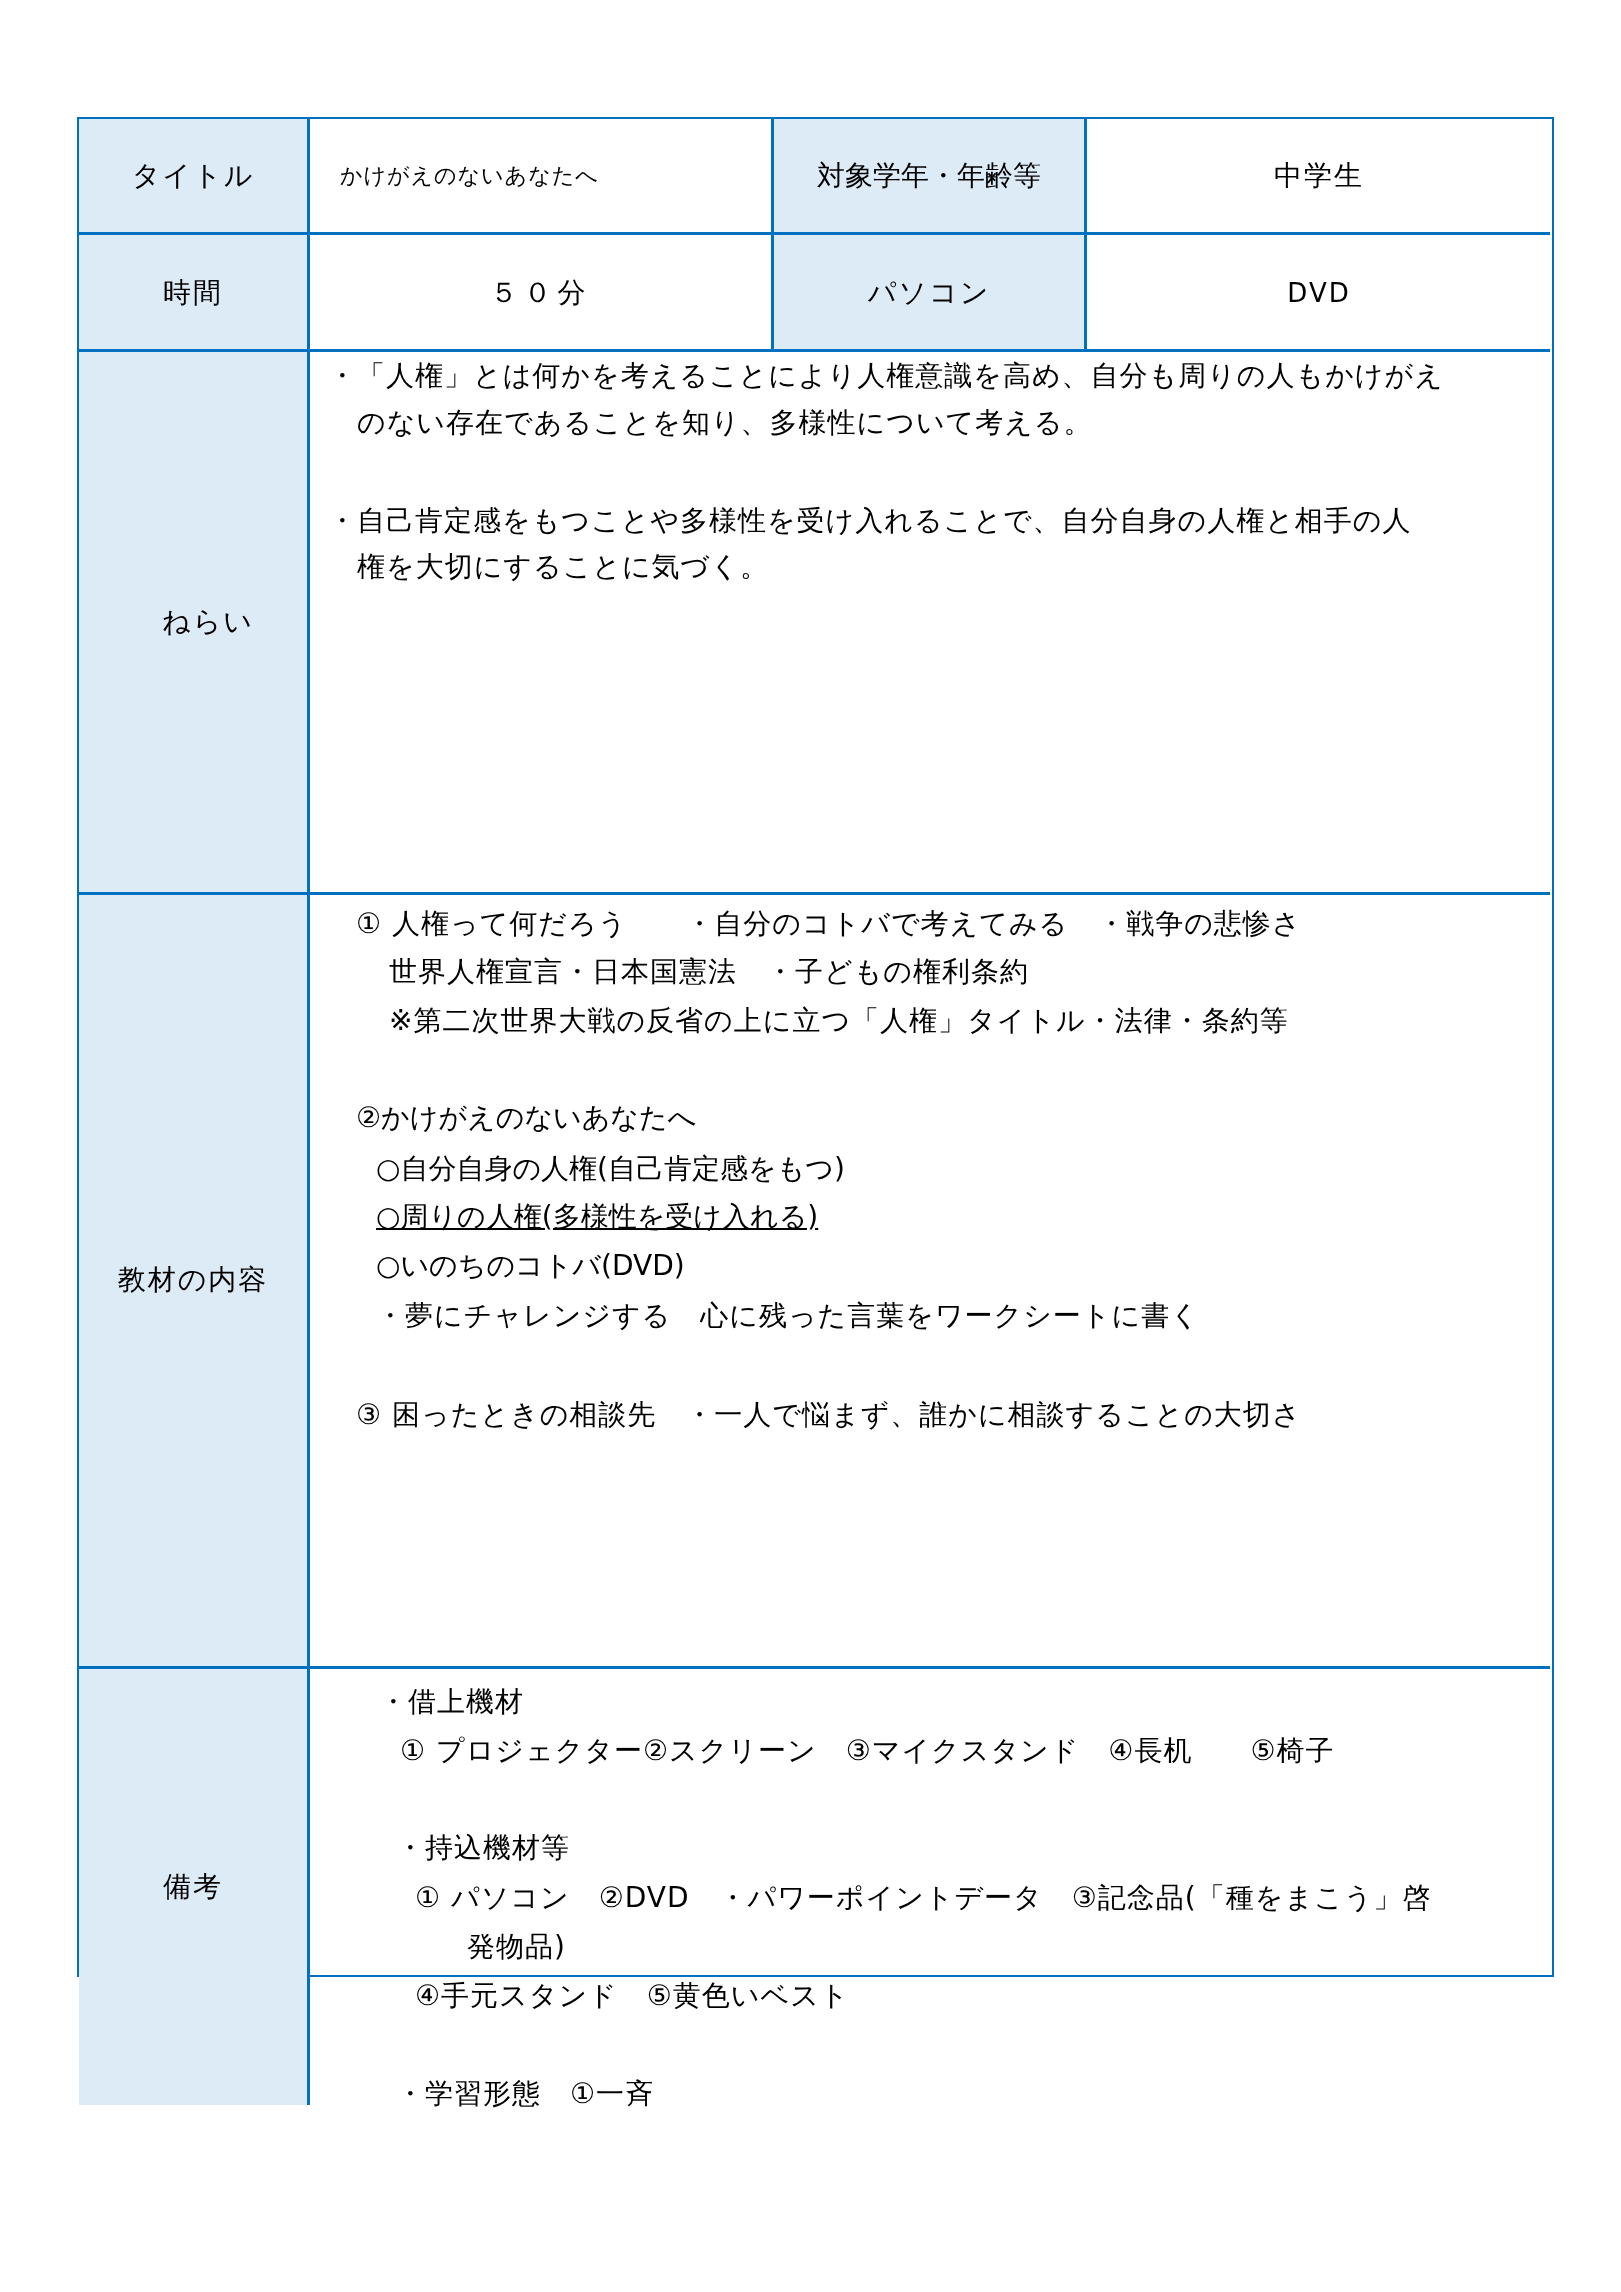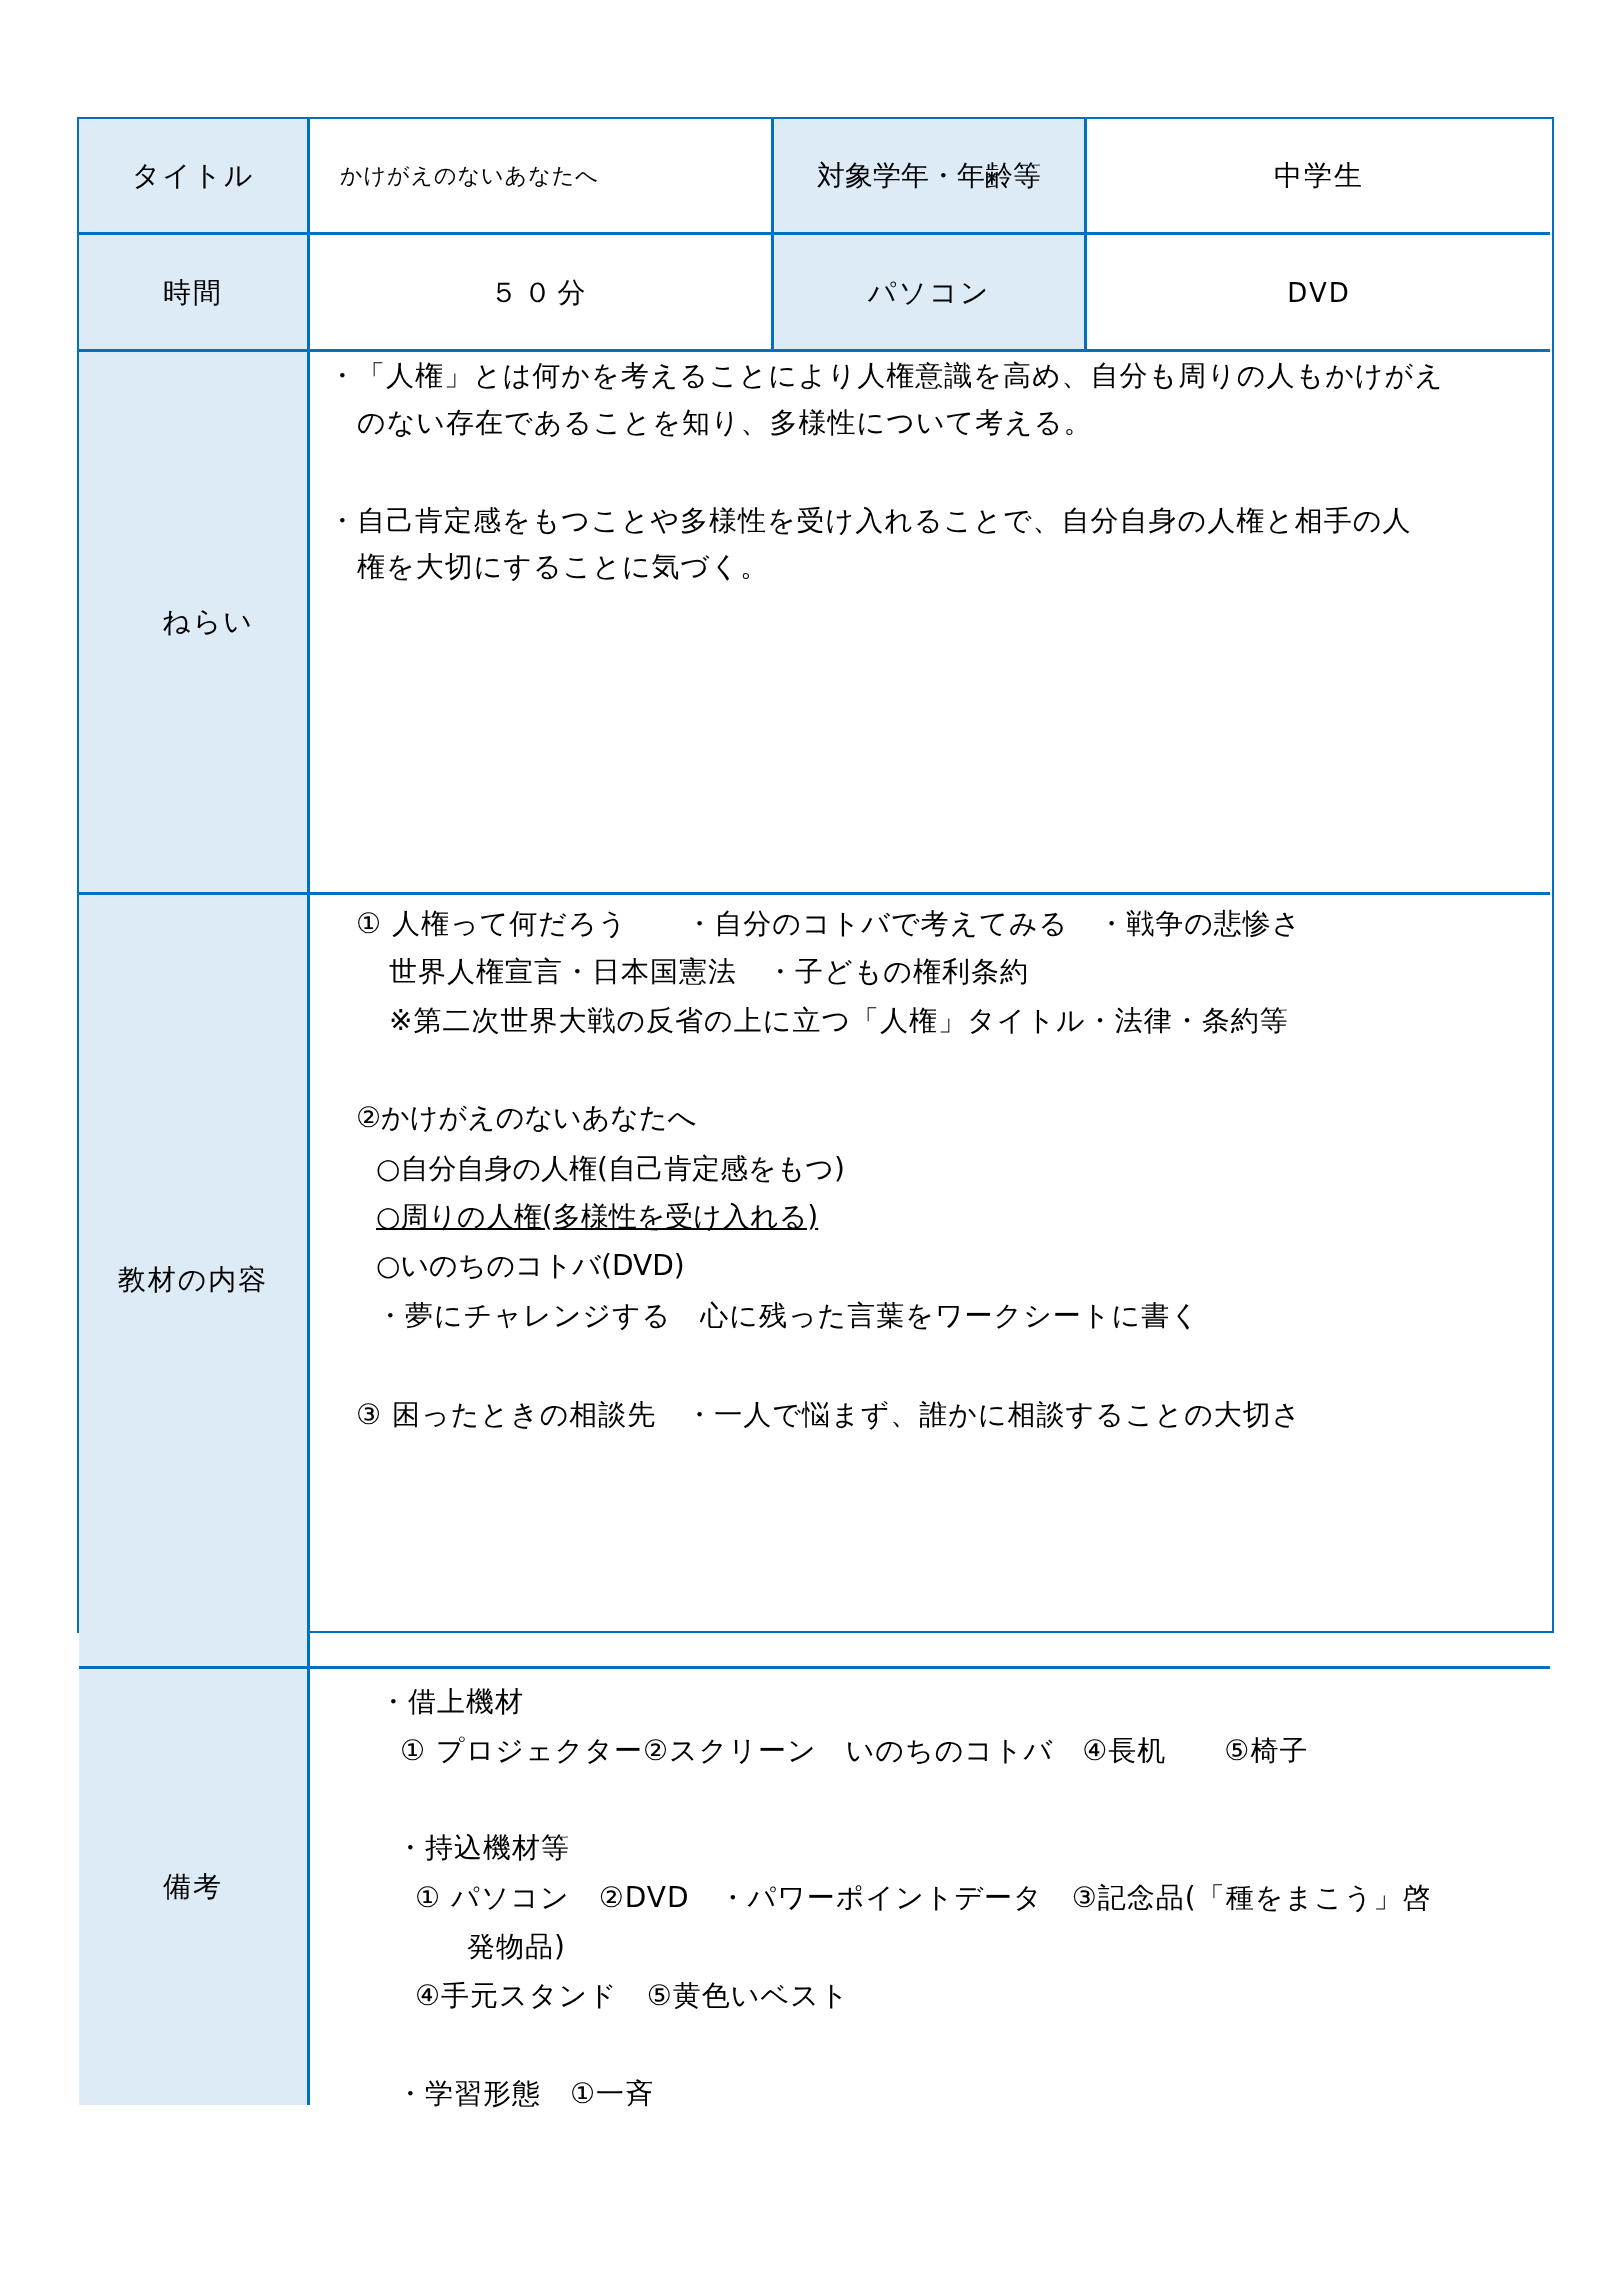--- a/index.html
+++ b/index.html
@@ -1,21 +1,21 @@
 <!DOCTYPE html>
 <html><head>
 <meta charset="utf-8">
 <style>
   html, body { margin: 0; padding: 0; background: #ffffff; }
   body {
     width: 1621px; height: 2293px; position: relative; overflow: hidden;
     font-family: "DejaVu Sans", "Liberation Sans", sans-serif;
     color: #000;
   }
-  .sheet { position: absolute; left: 77px; top: 117px; width: 1477px; height: 1516px;
+  .sheet { position: absolute; left: 77px; top: 117px; width: 1477px; height: 1860px;
            border: 2.9px solid #0070C0; box-sizing: border-box; }
   .cell { position: absolute; box-sizing: border-box; }
   .hdr { background: #DDEBF7; }
   .vline { position: absolute; width: 2.9px; background: #0070C0; }
   .hline { position: absolute; height: 2.9px; background: #0070C0; }
   .center { display: flex; align-items: center; justify-content: center; font-size: 28px; letter-spacing: 2px; }
   .line { position: absolute; font-size: 28px; line-height: 33px; white-space: pre; letter-spacing: 1px; }
 </style>
 </head>
 <body>
@@ -55,20 +55,20 @@
   <div class="line" style="left:310px; top:885px;">※第二次世界大戦の反省の上に立つ「人権」タイトル・法律・条約等</div>
   <div class="line" style="left:277px; top:982px; letter-spacing:0;">②かけがえのないあなたへ</div>
   <div class="line" style="left:297px; top:1033px; letter-spacing:0;">○自分自身の人権(自己肯定感をもつ)</div>
   <div class="line" style="left:297px; top:1081px; letter-spacing:0;text-decoration:underline;">○周りの人権(多様性を受け入れる)</div>
   <div class="line" style="left:297px; top:1130px; letter-spacing:0;">○いのちのコトバ(DVD)</div>
   <div class="line" style="left:297px; top:1180px;">・夢にチャレンジする　心に残った言葉をワークシートに書く</div>
   <div class="line" style="left:277px; top:1279px;">③ 困ったときの相談先　・一人で悩まず、誰かに相談することの大切さ</div>
 
   <div class="cell center" style="left:0; top:1550px; width:228px; height:436px;">備考</div>
   <div class="line" style="left:300px; top:1566px;">・借上機材</div>
-  <div class="line" style="left:321px; top:1615px;">① プロジェクター②スクリーン　いのちのコトバ　④長机　　⑤椅子</div>
+  <div class="line" style="left:321px; top:1615px;">① プロジェクター②スクリーン　③マイクスタンド　④長机　　⑤椅子</div>
   <div class="line" style="left:317px; top:1712px;">・持込機材等</div>
   <div class="line" style="left:336px; top:1762px;">① パソコン　②DVD　・パワーポイントデータ　③記念品(「種をまこう」啓</div>
   <div class="line" style="left:388px; top:1811px;">発物品)</div>
   <div class="line" style="left:336px; top:1860px;">④手元スタンド　⑤黄色いベスト</div>
   <div class="line" style="left:317px; top:1958px;">・学習形態　①一斉</div>
 </div>
 
 
 </body></html>

